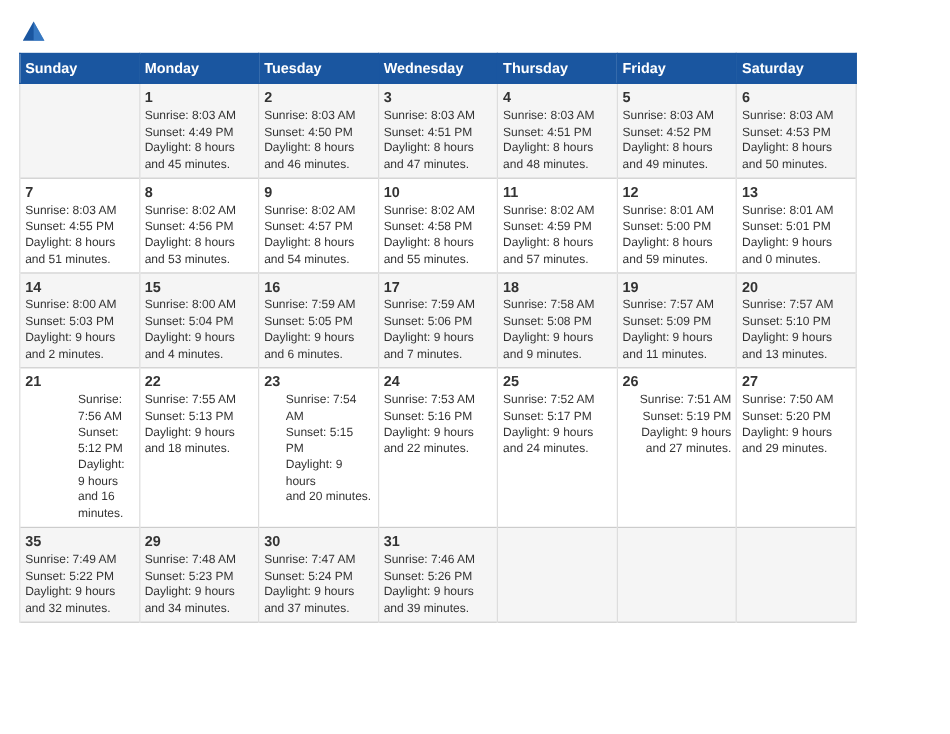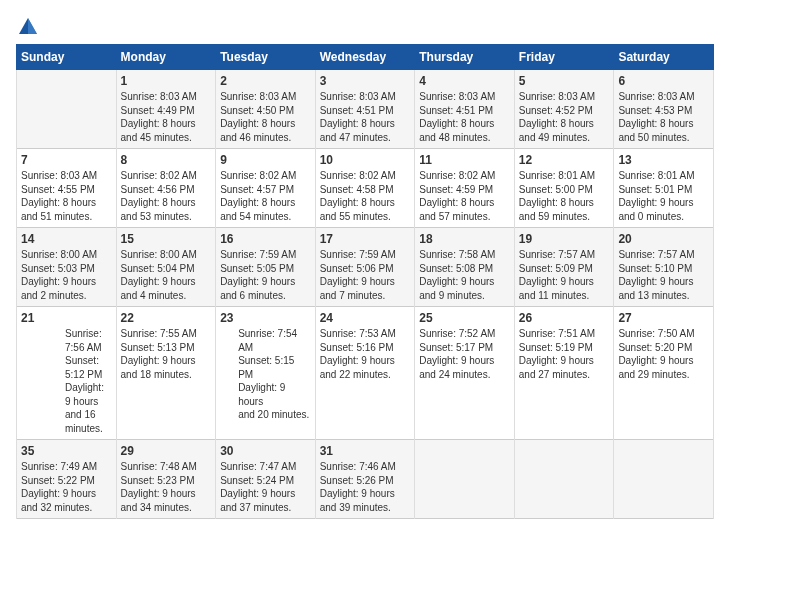--- a/index.html
+++ b/index.html
@@ -298,21 +298,21 @@
           </td>
           <td>
             <span class="day-number">25</span>
             <div class="day-info" style="white-space: pre-line;">Sunrise: 7:52 AM
 Sunset: 5:17 PM
 Daylight: 9 hours
 and 24 minutes.</div>
           </td>
           <td>
             <span class="day-number">26</span>
-            <div class="day-info" style="white-space: pre-line;">Sunrise: 7:51 AM
+            <div class="day-info" style="white-space: pre-line; text-align: right;">Sunrise: 7:51 AM
 Sunset: 5:19 PM
 Daylight: 9 hours
 and 27 minutes.</div>
           </td>
           <td>
             <span class="day-number">27</span>
             <div class="day-info" style="white-space: pre-line;">Sunrise: 7:50 AM
 Sunset: 5:20 PM
 Daylight: 9 hours
 and 29 minutes.</div>

